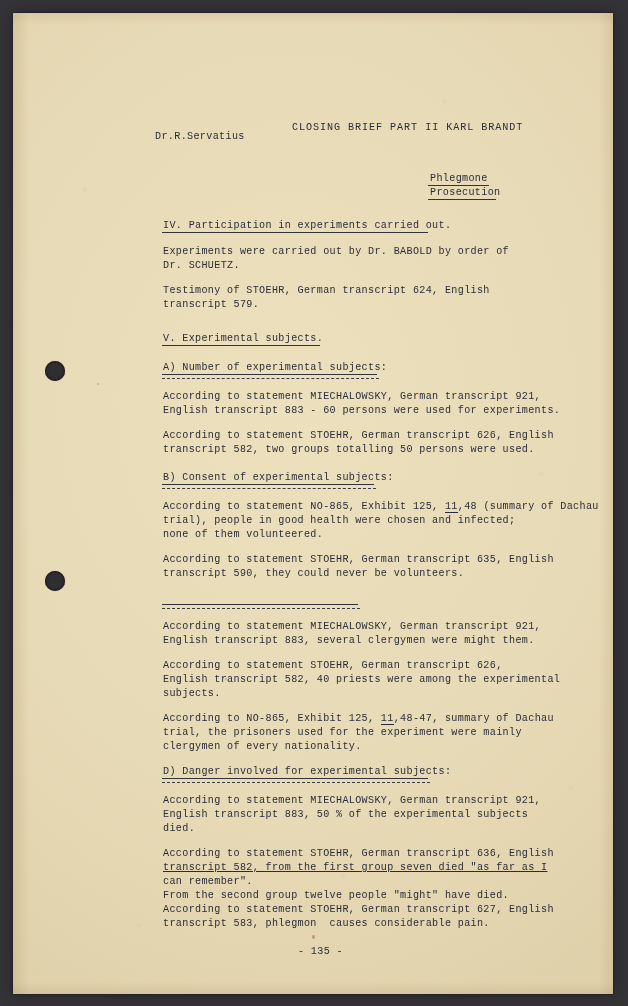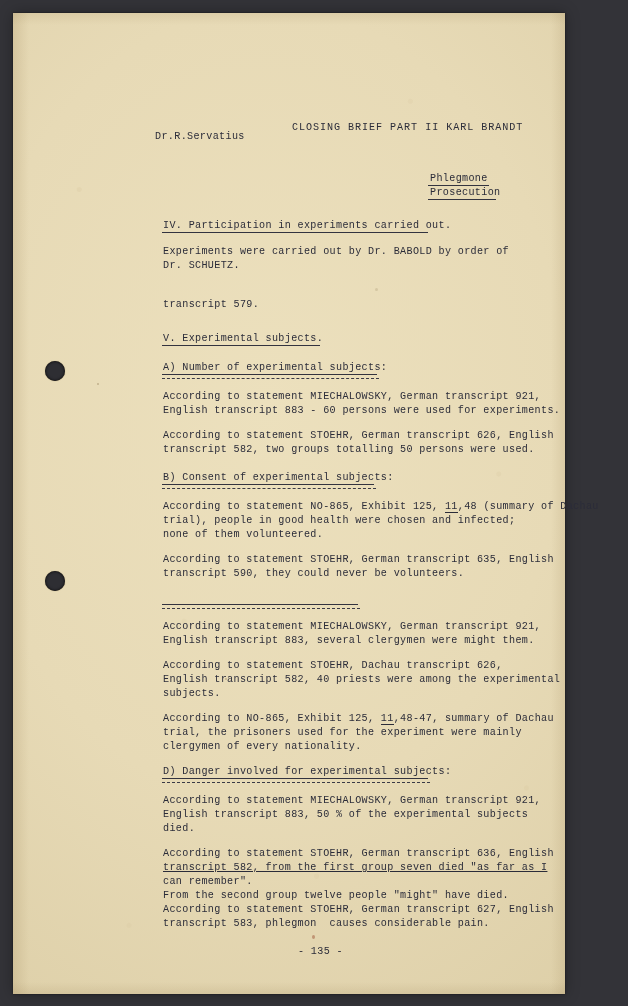--- a/index.html
+++ b/index.html
@@ -22,21 +22,21 @@
     width: 628px;
     height: 1006px;
     background: #333338;
   }
 
   
   #paper {
     position: absolute;
     left: 13px;
     top: 13px;
-    width: 552px;
+    width: 600px;
     height: 981px;
     background:
       radial-gradient(ellipse 120% 90% at 46% 40%, #ece0bd 0%, #e7dab6 45%, #ded0a9 80%, #d6c79e 100%);
     box-shadow: 0 0 2px rgba(0,0,0,0.55), 0 0 14px rgba(0,0,0,0.30);
   }
   
   #paper-grain {
     position: absolute;
     inset: 0;
     pointer-events: none;
@@ -153,20 +153,21 @@
     <div class="ln" style="left:417px; top:173px;">Prosecution</div>
     <div class="u-solid" style="left:415px; top:186px; width:68px;"></div>
 
     
     <div class="ln" style="left:150px; top:206px;">IV. Participation in experiments carried out.</div>
     <div class="u-solid" style="left:149px; top:219px; width:266px;"></div>
 
     <div class="ln" style="left:150px; top:232px;">Experiments were carried out by Dr. BABOLD by order of</div>
     <div class="ln" style="left:150px; top:246px;">Dr. SCHUETZ.</div>
 
+    <div class="ln" style="left:150px; top:271px;">Testimony of STOEHR, German transcript 624, English</div>
     <div class="ln" style="left:150px; top:285px;">transcript 579.</div>
 
     
     <div class="ln" style="left:150px; top:319px;">V. Experimental subjects.</div>
     <div class="u-solid" style="left:149px; top:332px; width:158px;"></div>
 
     
     <div class="ln" style="left:150px; top:348px;">A) Number of experimental subjects:</div>
     <div class="u-solid" style="left:149px; top:361px; width:215px;"></div>
     <div class="u-dash" style="left:149px; top:365px; width:217px;"></div>
@@ -189,21 +190,21 @@
     <div class="ln" style="left:150px; top:540px;">According to statement STOEHR, German transcript 635, English</div>
     <div class="ln" style="left:150px; top:554px;">transcript 590, they could never be volunteers.</div>
 
     
     <div class="u-solid" style="left:149px; top:591px; width:196px;"></div>
     <div class="u-dash" style="left:149px; top:595px; width:198px;"></div>
 
     <div class="ln" style="left:150px; top:607px;">According to statement MIECHALOWSKY, German transcript 921,</div>
     <div class="ln" style="left:150px; top:621px;">English transcript 883, several clergymen were might them.</div>
 
-    <div class="ln" style="left:150px; top:646px;">According to statement STOEHR, Dachau transcript 626,</div>
+    <div class="ln" style="left:150px; top:646px;">According to statement STOEHR, German transcript 626,</div>
     <div class="ln" style="left:150px; top:660px;">English transcript 582, 40 priests were among the experimental</div>
     <div class="ln" style="left:150px; top:674px;">subjects.</div>
 
     <div class="ln" style="left:150px; top:699px;"><span>According to NO-865, Exhibit 125, </span><span class="uline">11</span><span>,48-47, summary of Dachau</span></div>
     <div class="ln" style="left:150px; top:713px;">trial, the prisoners used for the experiment were mainly</div>
     <div class="ln" style="left:150px; top:727px;">clergymen of every nationality.</div>
 
     
     <div class="ln" style="left:150px; top:752px;">D) Danger involved for experimental subjects:</div>
     <div class="u-solid" style="left:149px; top:765px; width:266px;"></div>

